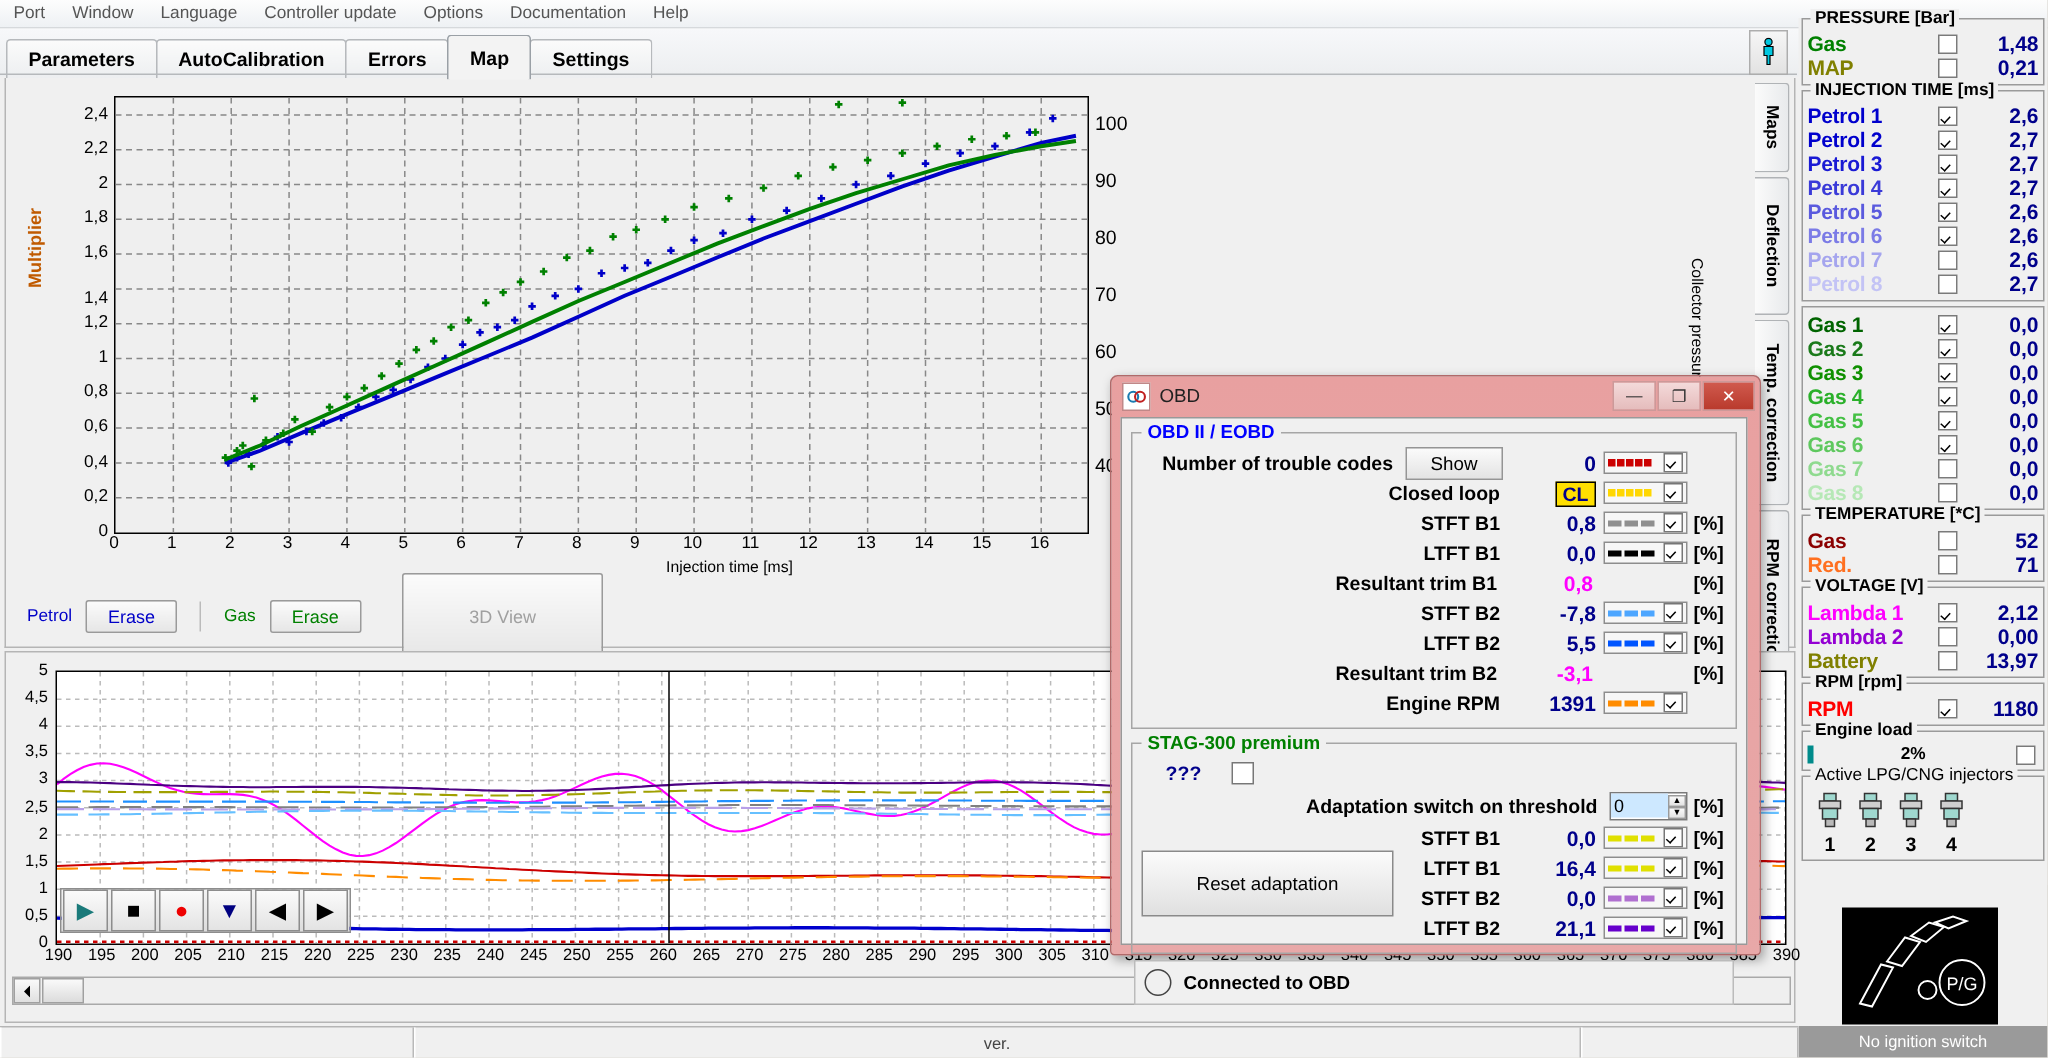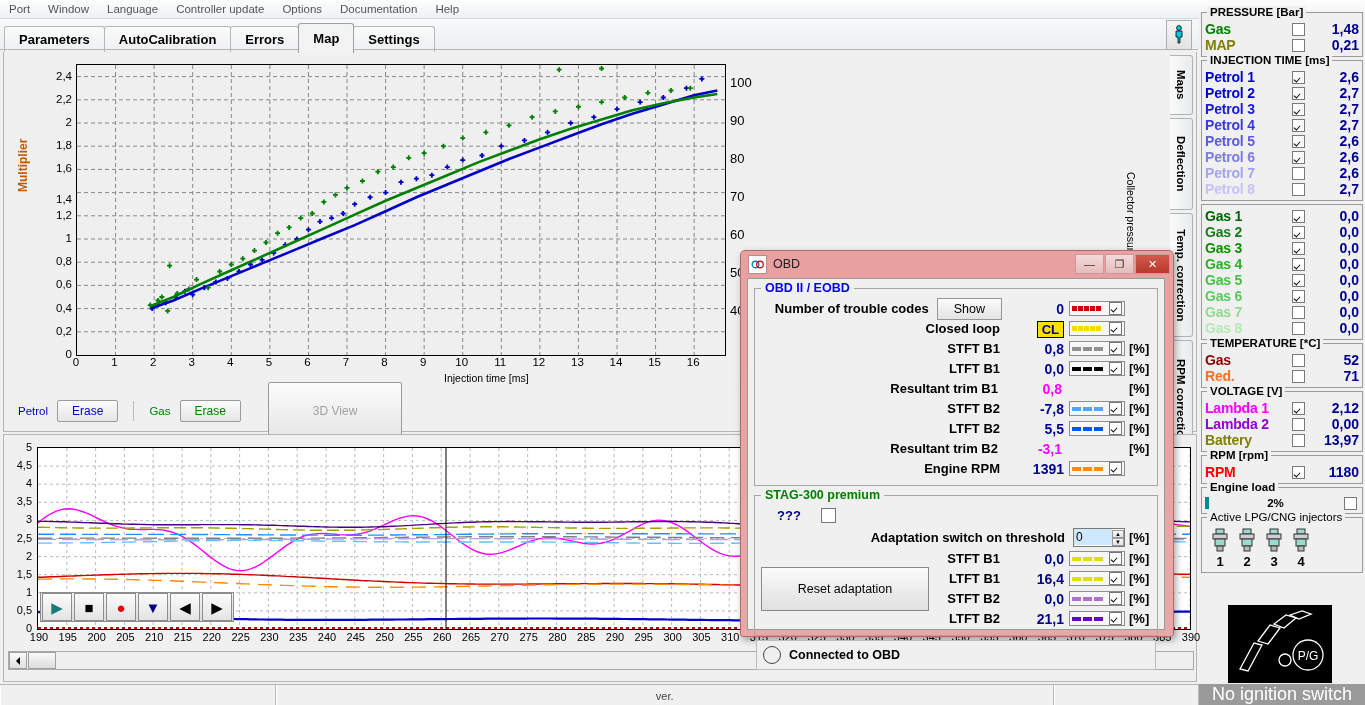--- a/index.html
+++ b/index.html
@@ -87,21 +87,21 @@
   .loadtxt{flex:1;text-align:center;font-weight:bold;font-size:11.5px;}
 
   .injectors{display:flex;gap:5px;padding:2px 0 0 4px;}
   .injnum{display:flex;gap:5px;padding-left:4px;font-weight:bold;font-size:13px;}
   .injnum span{width:22px;text-align:center;}
 
   
   .logo{position:absolute;left:1228px;top:605px;width:104px;height:78px;background:#000;}
   .statusbar-right{position:absolute;left:1199px;top:684px;width:166px;height:21px;
      background:#9a9a9a;color:#fff;display:flex;align-items:center;justify-content:center;
-     font-size:18px;}
+     font-size:11px;}
 
   
   .osc{position:absolute;left:3px;top:434px;width:1192px;height:246px;
     background:#f0f0f0;border:1px solid #b5b5b5;}
   .oscplot{position:absolute;left:33px;top:12px;width:1152px;height:181px;
     border:1px solid #000;background:#fff;overflow:hidden;}
   .oscy{position:absolute;left:0;top:12px;width:30px;height:181px;}
   .oscy div{position:absolute;right:2px;transform:translateY(-50%);font-size:11px;}
   .oscx{position:absolute;left:33px;top:196px;width:1154px;height:16px;}
   .oscx div{position:absolute;transform:translateX(-50%);font-size:11px;}

